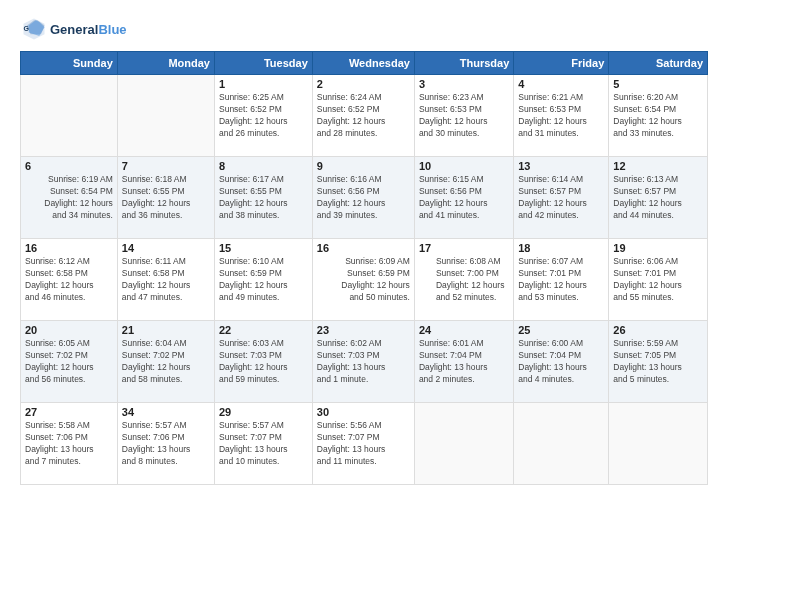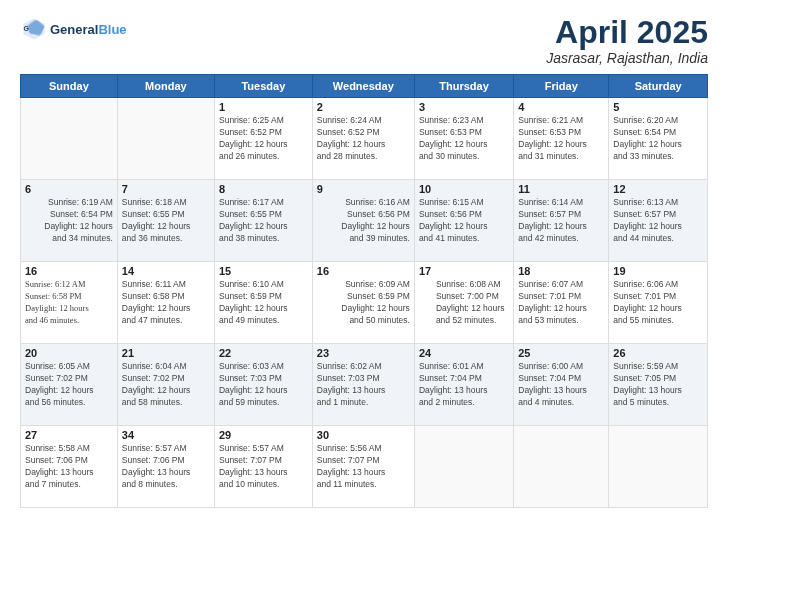--- a/index.html
+++ b/index.html
@@ -49,21 +49,21 @@
       width: 100%;
       border-collapse: collapse;
       border: 1px solid #ccc;
     }
     .calendar th {
       background: #2e6db4;
       color: #fff;
       font-size: 11px;
       font-weight: bold;
       padding: 5px 4px;
-      text-align: center;
+      text-align: right;
       border: 1px solid #1a5a9a;
       margin-left: 8px;
     }
     .calendar td {
       vertical-align: top;
       border: 1px solid #ddd;
       padding: 3px 4px;
       width: 113px;
       height: 82px;
       font-size: 9px;
@@ -102,24 +102,20 @@
         <polygon points="22,8 28,14 22,24 10,20 10,12 18,6" fill="#4a90d9" opacity="0.5"></polygon>
         <polygon points="16,2 30,10 30,24 16,30 14,28 26,22 26,12 16,6 6,12 6,22 14,28 2,24 2,10" fill="none"></polygon>
         <text x="4" y="18" font-size="8" font-weight="bold" fill="#1a3a5c">G</text>
       </svg>
       <div>
         <div style="font-size:13px;font-weight:bold;color:#1a3a5c;">
           <span style="color:#1a3a5c;">General</span><span style="color:#4a90d9;">Blue</span>
         </div>
       </div>
     </div>
-    <div class="title-area">
-      <div class="month-title">April 2025</div>
-      <div class="location">Jasrasar, Rajasthan, India</div>
-    </div>
   </div>
 
   <table class="calendar">
     <thead>
       <tr>
         <th>Sunday</th>
         <th>Monday</th>
         <th>Tuesday</th>
         <th>Wednesday</th>
         <th>Thursday</th>
@@ -184,51 +180,51 @@
           </td>
           <td>
             <span class="day-num">8</span>
             <div class="day-detail" style="white-space: pre-line;">Sunrise: 6:17 AM
 Sunset: 6:55 PM
 Daylight: 12 hours
 and 38 minutes.</div>
           </td>
           <td>
             <span class="day-num">9</span>
-            <div class="day-detail" style="white-space: pre-line; text-align: right;">Sunrise: 6:16 AM
+            <div class="day-detail" style="white-space: pre-line;">Sunrise: 6:16 AM
 Sunset: 6:56 PM
 Daylight: 12 hours
 and 39 minutes.</div>
           </td>
           <td>
             <span class="day-num">10</span>
             <div class="day-detail" style="white-space: pre-line;">Sunrise: 6:15 AM
 Sunset: 6:56 PM
 Daylight: 12 hours
 and 41 minutes.</div>
           </td>
           <td>
-            <span class="day-num">11</span>
+            <span class="day-num">13</span>
             <div class="day-detail" style="white-space: pre-line;">Sunrise: 6:14 AM
 Sunset: 6:57 PM
 Daylight: 12 hours
 and 42 minutes.</div>
           </td>
           <td>
             <span class="day-num">12</span>
             <div class="day-detail" style="white-space: pre-line;">Sunrise: 6:13 AM
 Sunset: 6:57 PM
 Daylight: 12 hours
 and 44 minutes.</div>
           </td>
         </tr>
         <tr>
           <td>
             <span class="day-num">16</span>
-            <div class="day-detail" style="white-space: pre-line; font-family: Liberation Serif, serif;">Sunrise: 6:12 AM
+            <div class="day-detail" style="white-space: pre-line;">Sunrise: 6:12 AM
 Sunset: 6:58 PM
 Daylight: 12 hours
 and 46 minutes.</div>
           </td>
           <td>
             <span class="day-num">14</span>
             <div class="day-detail" style="white-space: pre-line;">Sunrise: 6:11 AM
 Sunset: 6:58 PM
 Daylight: 12 hours
 and 47 minutes.</div>

